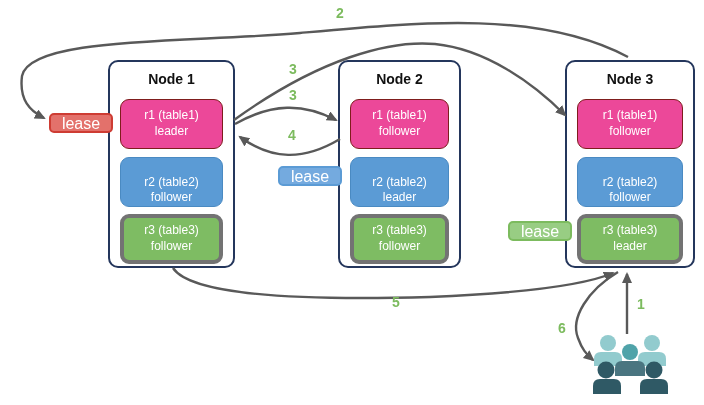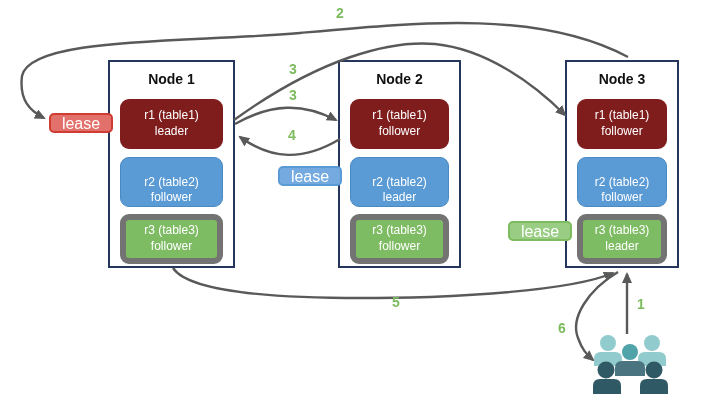--- a/index.html
+++ b/index.html
@@ -2,35 +2,35 @@
 <html><head>
 <meta charset="utf-8">
 <style>
   html,body{margin:0;padding:0;background:#ffffff;}
   .stage{
     position:relative;width:704px;height:405px;overflow:hidden;
     font-family:"Liberation Sans",sans-serif;background:#ffffff;
   }
   .node{
     position:absolute;background:#ffffff;border:2px solid #24365C;
-    border-radius:0;box-sizing:border-box;
+    border-radius:10px;box-sizing:border-box;
   }
   .node-title{
     position:absolute;top:9px;left:0;right:0;text-align:center;
     font-size:14px;font-weight:bold;color:#111111;
   }
   .replica{
     position:absolute;left:10px;right:10px;height:50px;border-radius:9px;
     box-sizing:border-box;display:flex;flex-direction:column;
     align-items:center;justify-content:center;color:#ffffff;
     font-size:12px;line-height:1.3;text-align:center;
   }
-  .replica.red{background:#7f1d1d;border:7px solid #7f1d1d;text-align:right;}
+  .replica.red{background:#ec4899;border:1px solid #7f1d1d;text-align:right;}
   .replica.blue{background:#5B9BD5;border:1px solid #4A8AC2;justify-content:flex-end;}
-  .replica.green{background:#7EBC63;border:6px solid #737373;}
+  .replica.green{background:#7EBC63;border:4px solid #737373;}
   .r-pos-1{top:37px;} .r-pos-2{top:95px;} .r-pos-3{top:152px;}
   .lease{
     position:absolute;box-sizing:border-box;border-radius:5px;
     color:#ffffff;font-size:16px;text-align:center;line-height:16px;
     padding:1px 0;width:64px;height:20px;
   }
   .lease.red{background:#E3716B;border:2px solid #CE3C33;left:49px;top:113px;}
   .lease.blue{background:#74AADF;border:2px solid #5B9BD5;left:278px;top:166px;}
   .lease.green{background:#98CD83;border:2px solid #7CBB5E;left:508px;top:221px;}
   .step-label{
@@ -70,21 +70,21 @@
     <div class="replica blue r-pos-2">
       <span>r2 (table2)</span>
       <span>leader</span>
     </div>
     <div class="replica green r-pos-3">
       <span>r3 (table3)</span>
       <span>follower</span>
     </div>
   </div>
 
-  <div class="node" style="left:565px;top:60px;width:114px;height:208px;">
+  <div class="node" style="left:565px;top:60px;width:130px;height:208px;">
     <div class="node-title">Node 3</div>
     <div class="replica red r-pos-1">
       <span>r1 (table1)</span>
       <span>follower</span>
     </div>
     <div class="replica blue r-pos-2">
       <span>r2 (table2)</span>
       <span>follower</span>
     </div>
     <div class="replica green r-pos-3">

